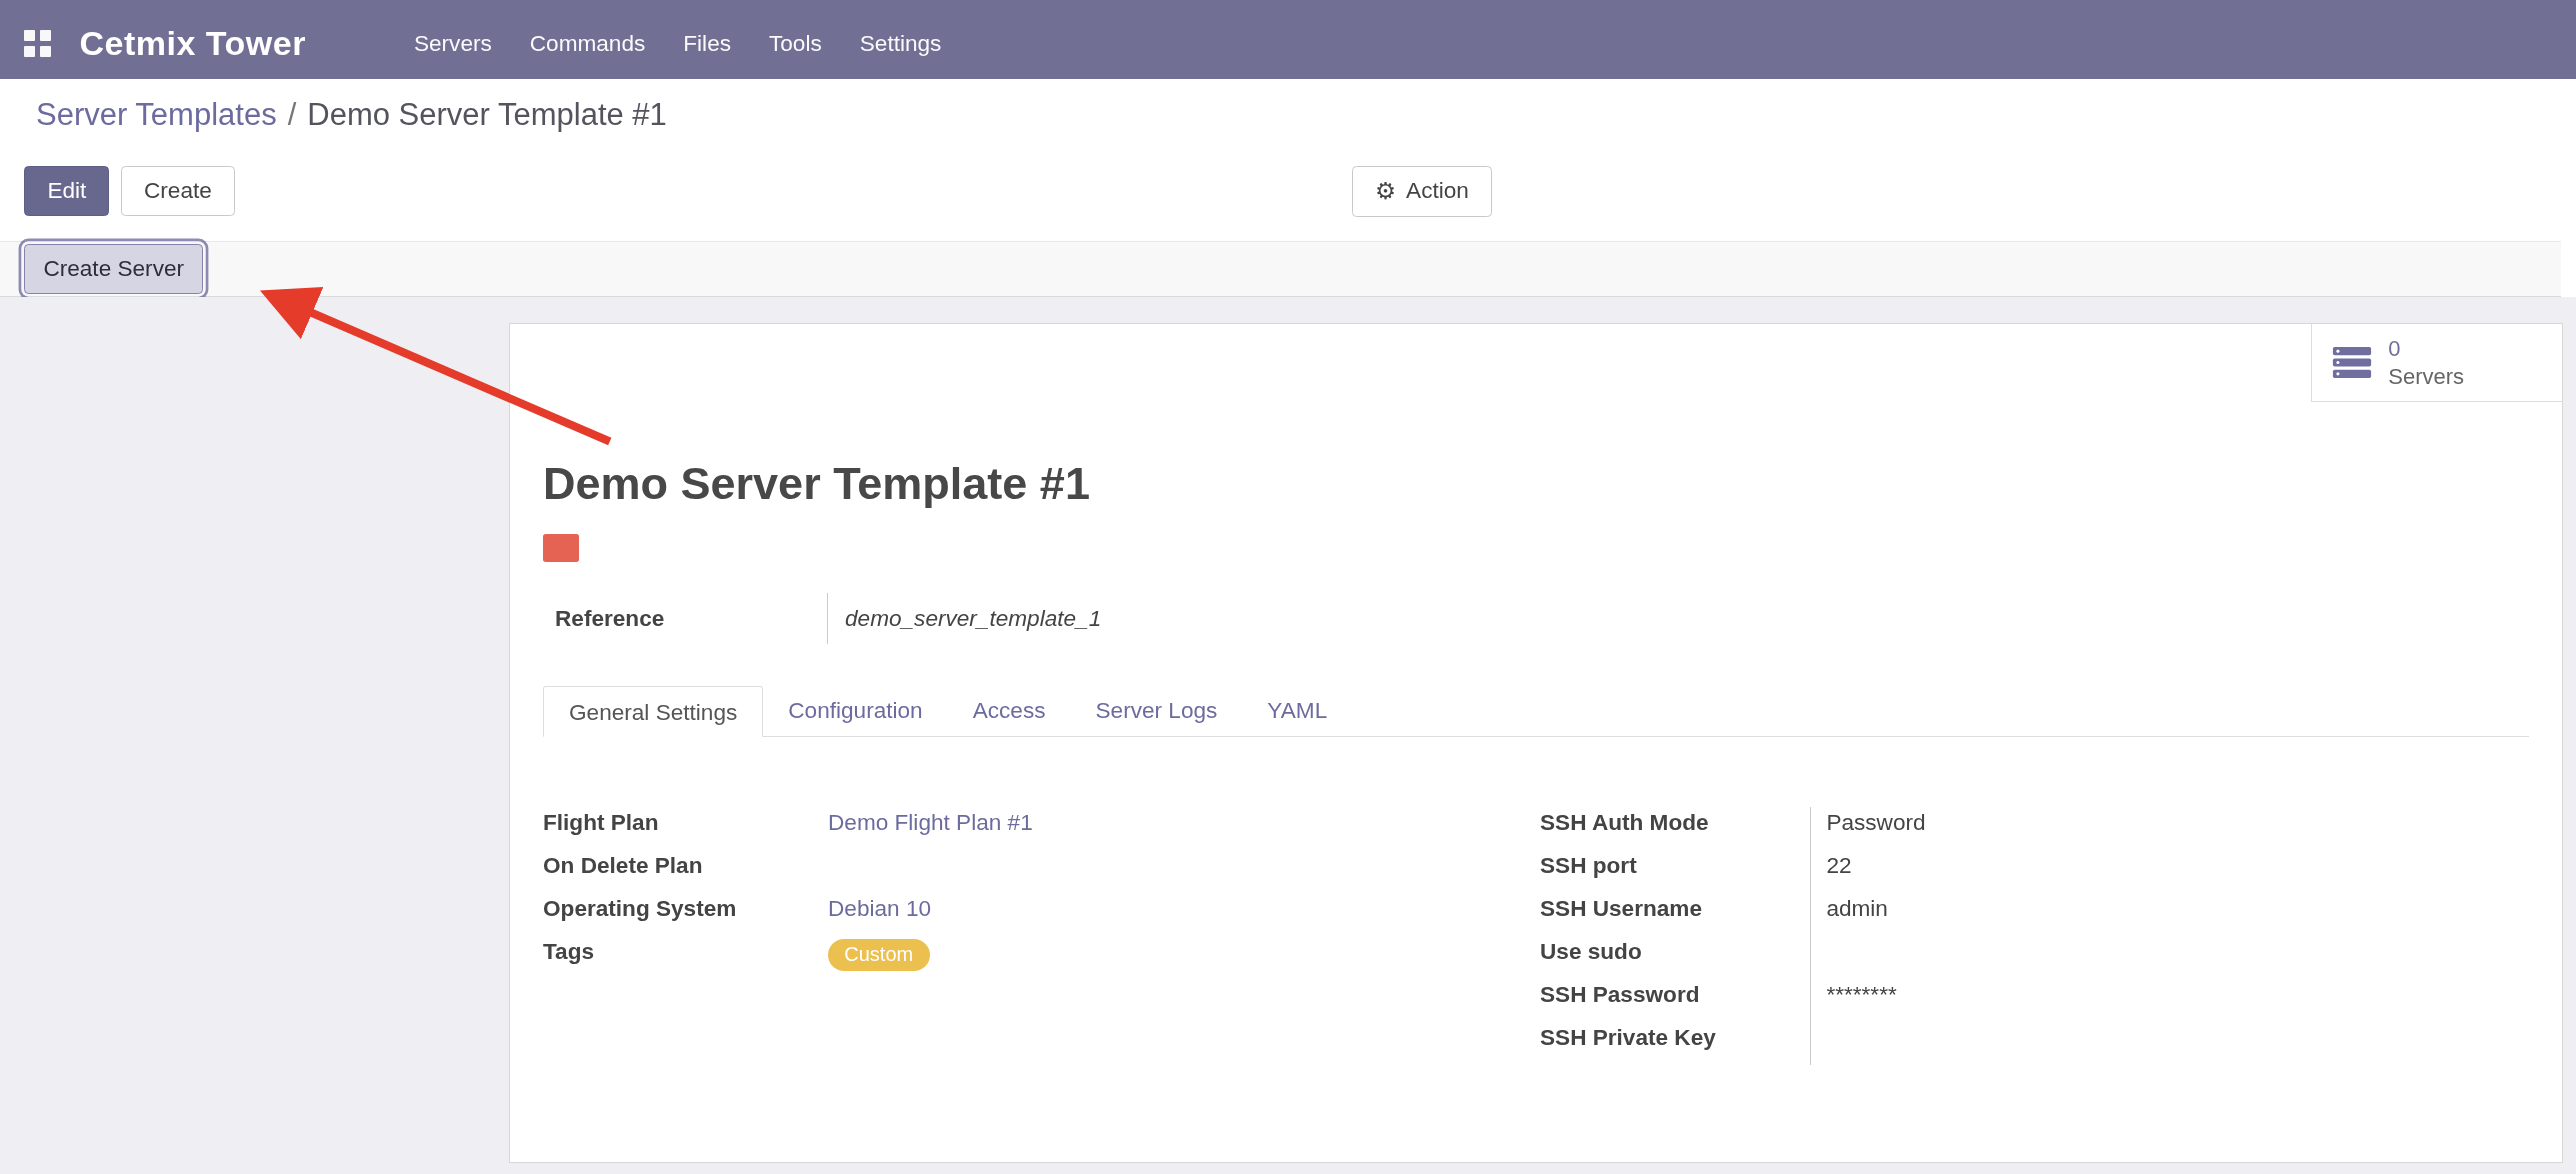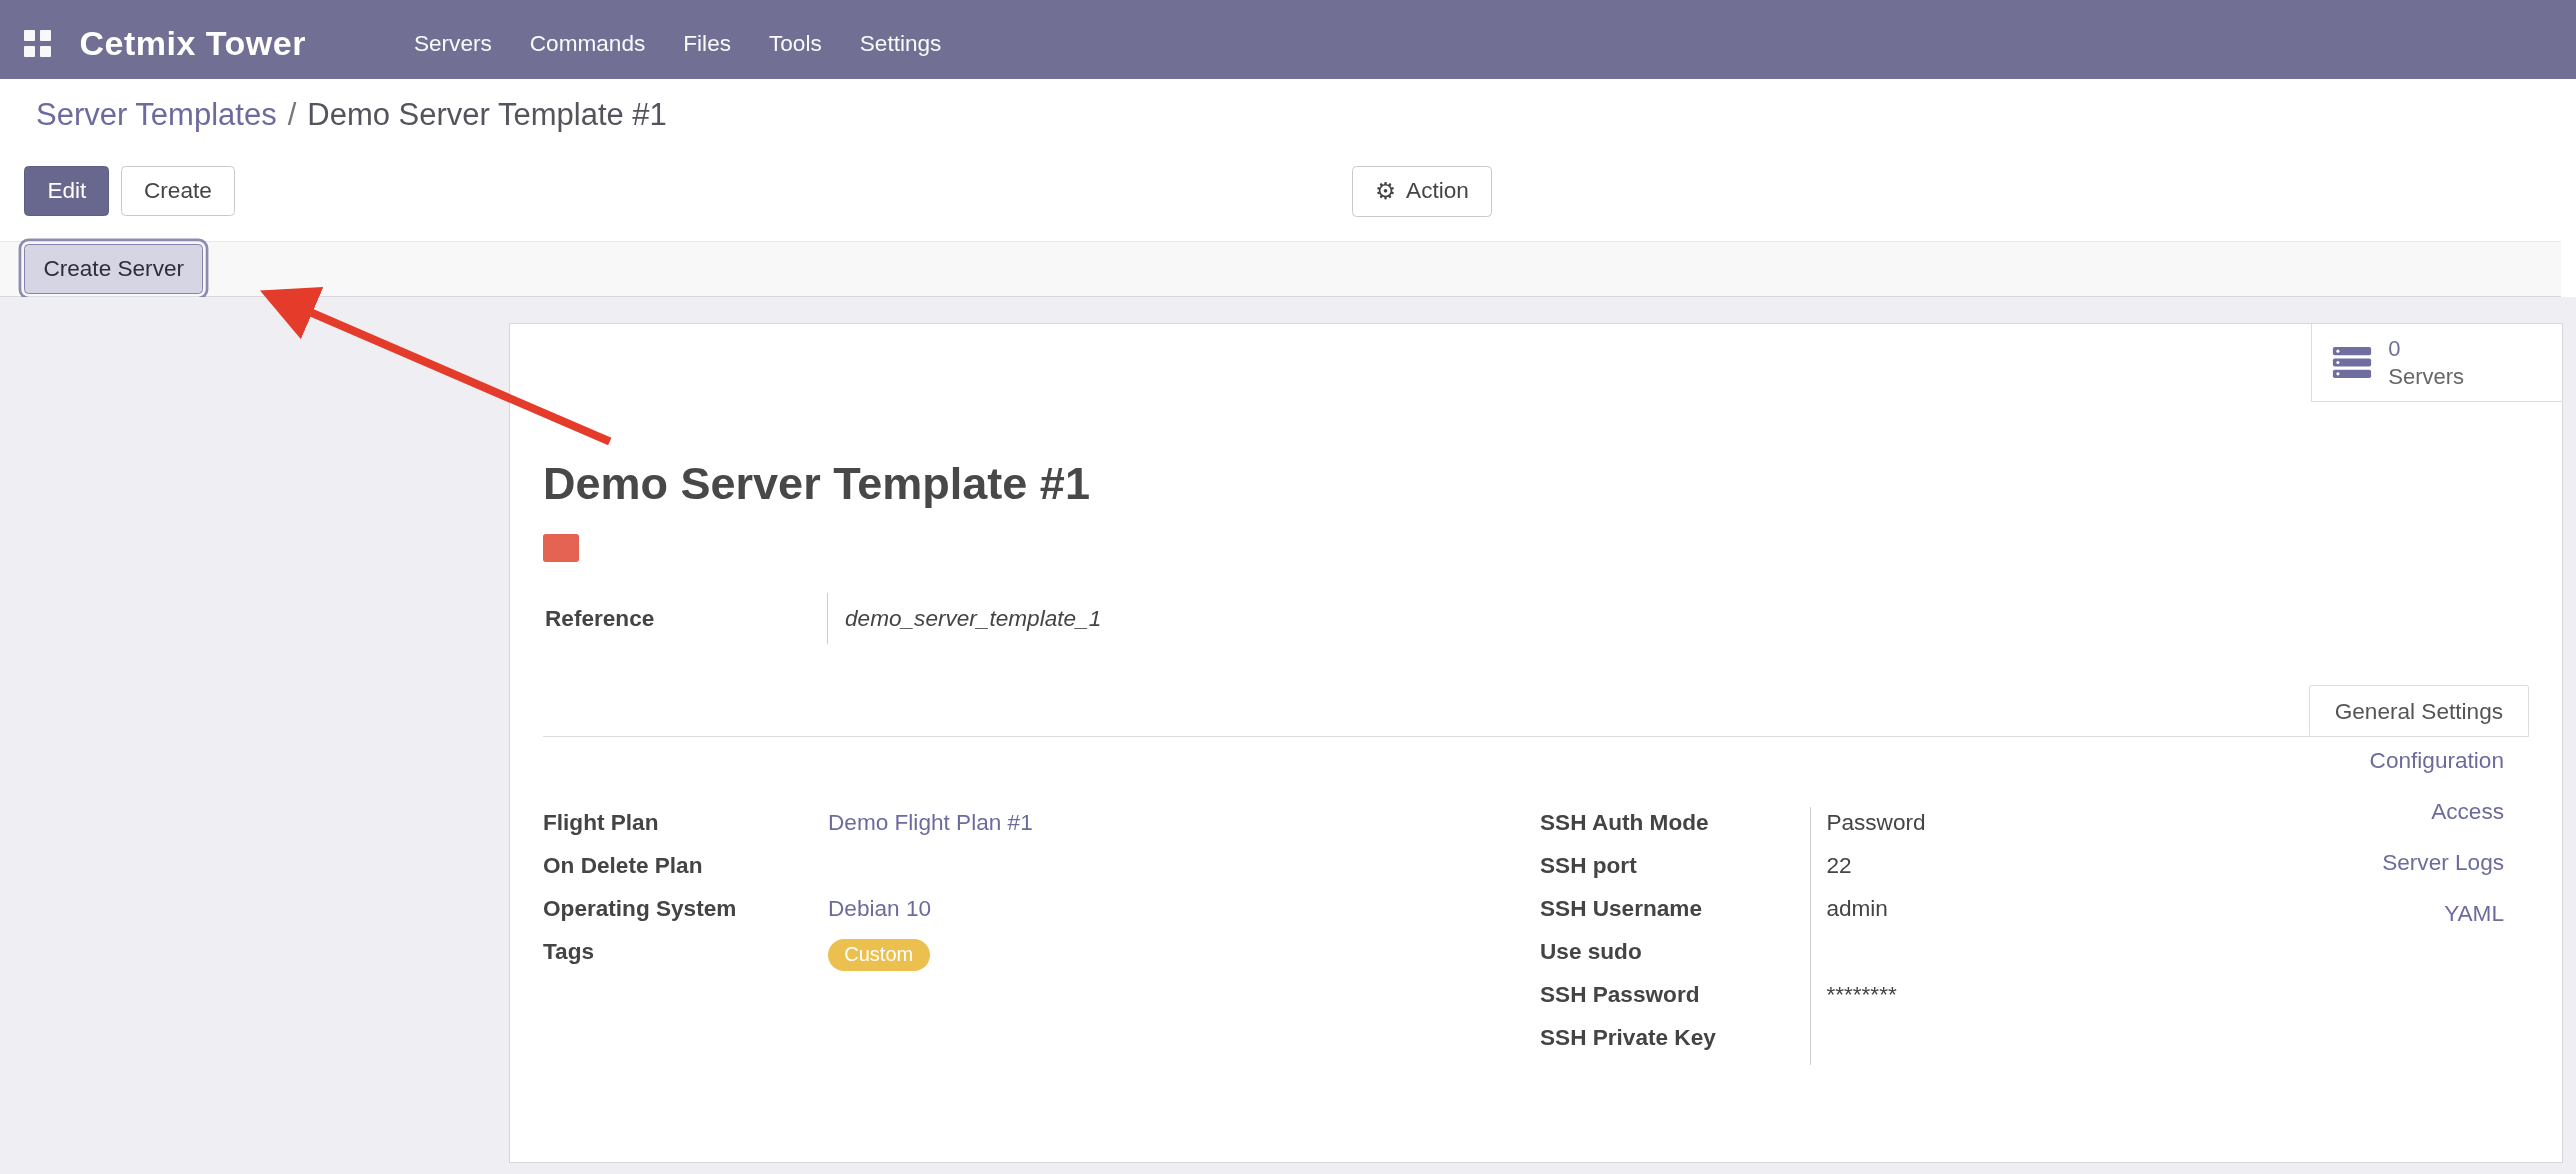--- a/index.html
+++ b/index.html
@@ -68,30 +68,30 @@
     border-left:0.9px solid #ddd; border-bottom:0.9px solid #ddd;
     display:flex; align-items:center; gap:16.3px; padding-left:20px; cursor:pointer; background:#fff;
   }
   .stat-col { display:flex; flex-direction:column; font-size:22px; line-height:1.25; }
   .stat-value { color:#6f6e9e; }
   .stat-label { color:#666; }
 
   .sheet-title { position:absolute; left:33px; top:134px; font-size:45px; font-weight:700; color:#484848; }
   .color-swatch { position:absolute; left:33px; top:210px; width:36px; height:28px; border-radius:2.7px; background:#e56353; }
 
-  .ref-label { position:absolute; left:35px; top:282px; font-size:22.6px; font-weight:700; color:#444; }
+  .ref-label { position:absolute; left:45px; top:282px; font-size:22.6px; font-weight:700; color:#444; }
   .ref-value {
     position:absolute; left:317px; top:269px; height:51px;
     border-left:0.9px solid #ccc; padding-left:17px;
     display:flex; align-items:center; font-size:22.6px; color:#444;font-style:italic;
   }
 
   .tabs {
     position:absolute; left:33px; right:33px; top:361px; height:52px;
-    border-bottom:0.9px solid #ddd; display:flex; align-items:flex-end;flex-direction:column;
+    border-bottom:0.9px solid #ddd; display:flex; align-items:flex-end;
   }
   .tab { font-size:22.6px; padding:0 25px; line-height:51px; height:51px; color:#6c6b9e; cursor:pointer; white-space:nowrap; }
   .tab.active {
     background:#fff; border:0.9px solid #ddd; border-bottom:0.9px solid #fff;
     margin-bottom:-0.9px; color:#555; border-top-left-radius:2.7px; border-top-right-radius:2.7px;
   }
 
   .fields { position:absolute; top:483px; }
   .fields-left { left:33px; width:948px; }
   .fields-right { left:1030px; width:975px; }

